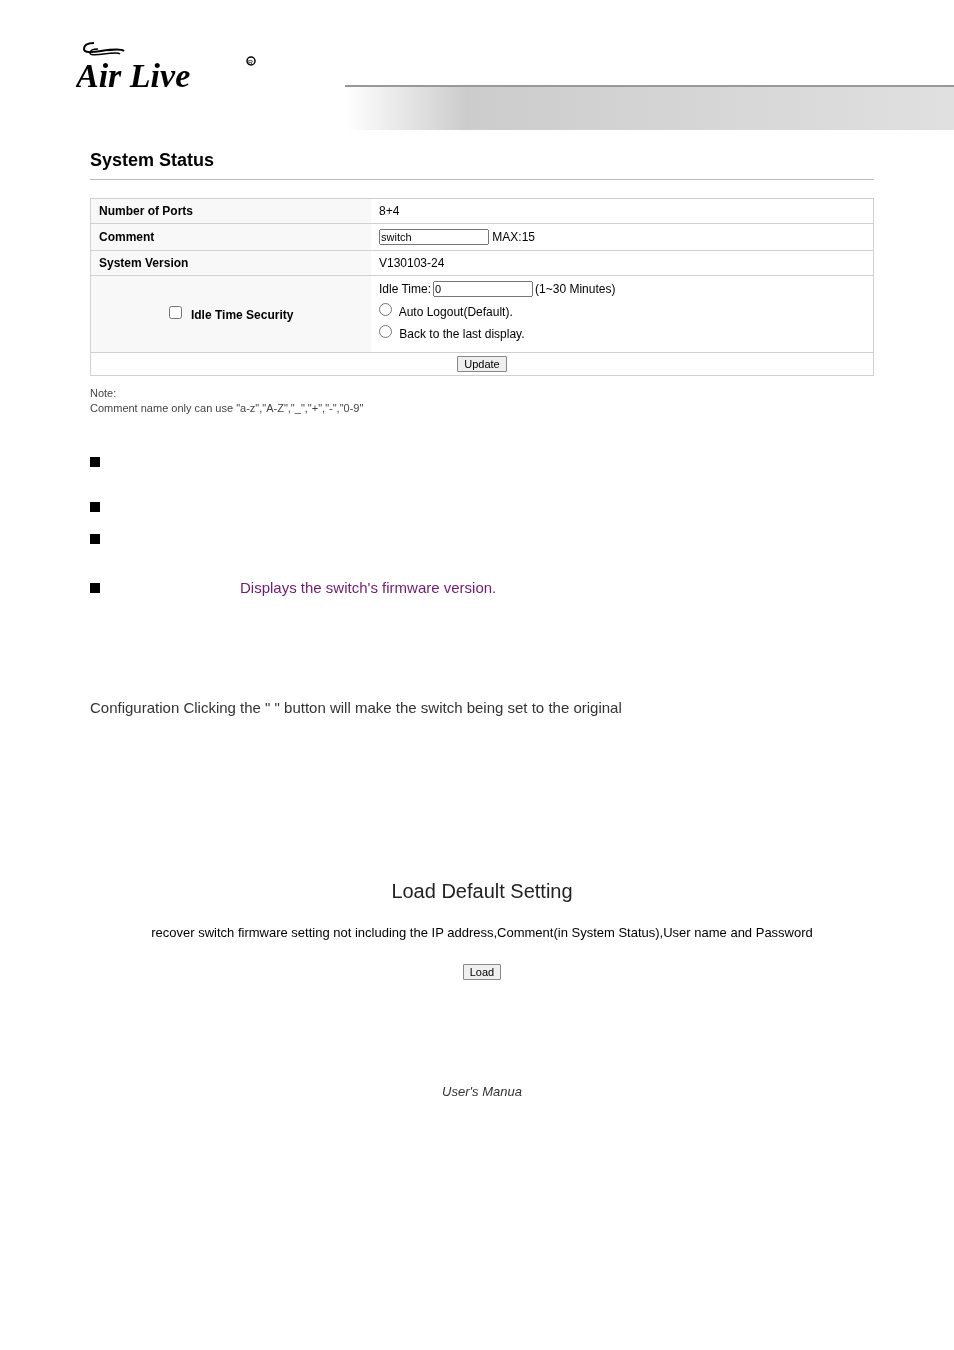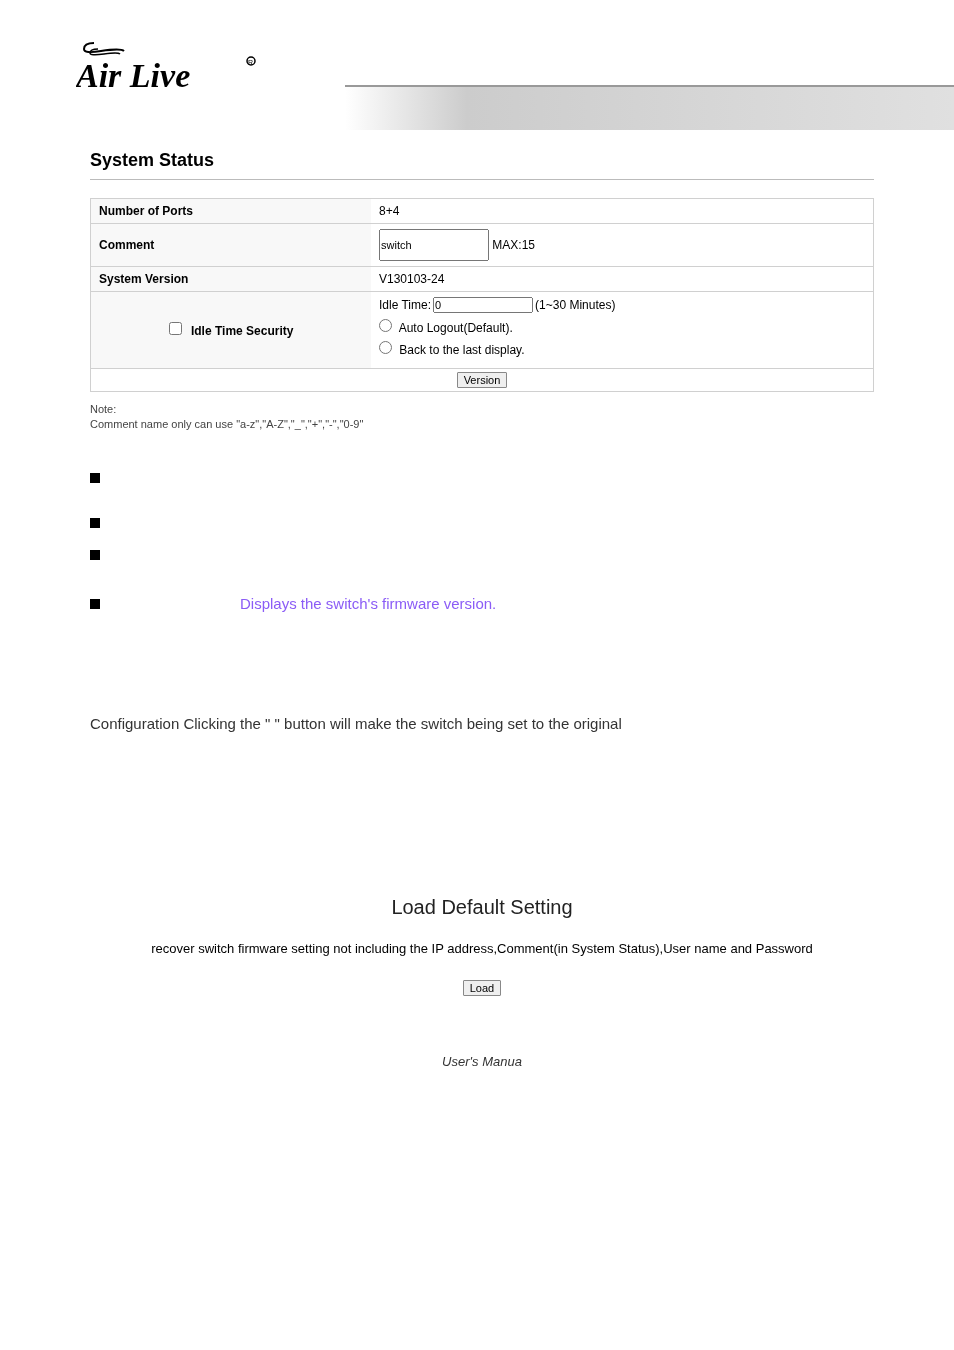--- a/index.html
+++ b/index.html
@@ -74,21 +74,21 @@
     .idle-label-cell {
       text-align: center;
       background: #f8f8f8;
     }
     .idle-checkbox {
       margin-right: 6px;
     }
     .text-input-comment {
       width: 110px;
       font-size: 11px;
-      height: 32px;
+      height: 16px;
     }
     .text-input-idle {
       width: 100px;
       font-size: 11px;
       height: 16px;
     }
     .radio {
       margin-right: 4px;
     }
     .update-row td {
@@ -109,21 +109,21 @@
       line-height: 1.4;
     }
     .bullets {
       margin-top: 40px;
     }
     .bullet-row {
       display: flex;
       align-items: baseline;
       margin-bottom: 35px;
       font-size: 15px;
-      color: #8b5cf6;
+      color: #701a75;
     }
     .bullet-sq {
       width: 10px;
       height: 10px;
       background: #000;
       display: inline-block;
       margin-right: 140px;
       flex-shrink: 0;
     }
     .bullet-row.tight {
@@ -147,21 +147,21 @@
     .ld-text {
       font-size: 13px;
       color: #000;
       margin-bottom: 22px;
     }
     .footer {
       text-align: center;
       font-size: 13px;
       font-style: italic;
       color: #333;
-      margin-top: 58px;
+      margin-top: 104px;
       padding-bottom: 30px;
     }
     .radio-line {
       display: block;
       margin: 6px 0;
     }
     .idle-cell-content .idle-line {
       display: flex;
       align-items: center;
       gap: 2px;
@@ -223,21 +223,21 @@
           <span>Auto Logout(Default).</span>
         </label>
         <label class="radio-line">
           <input type="radio" name="idleopt" class="radio" style="">
           <span>Back to the last display.</span>
         </label>
       </td>
     </tr>
     <tr class="update-row">
       <td colspan="2">
-        <button class="btn">Version</button>
+        <button class="btn">Update</button>
       </td>
     </tr>
   </tbody>
     </table>
 
   <div class="note-block">
     <span>Note:</span><br>
     <span>Comment name only can use "a-z","A-Z","_","+","-","0-9"</span>
   </div>
 

